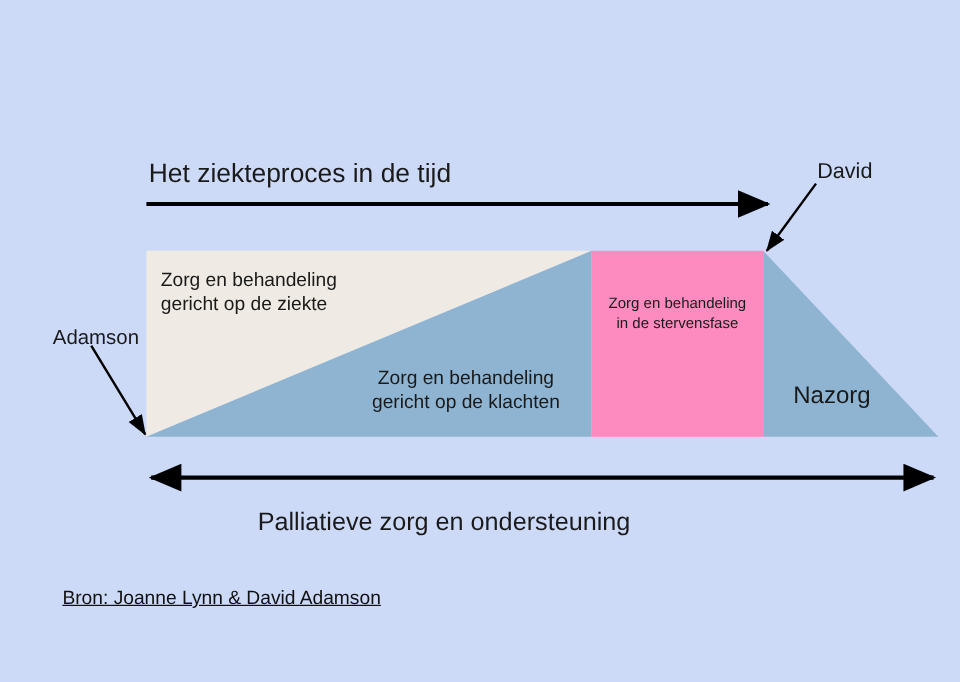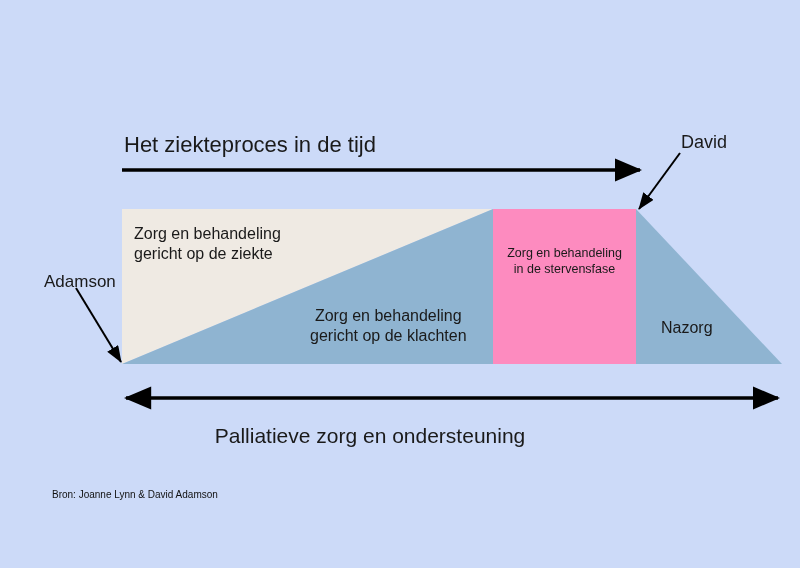--- a/index.html
+++ b/index.html
@@ -62,34 +62,35 @@
   #label-terminal {
     left: 451px;
     top: 245px;
     width: 143px;
     font-size: 12.5px;
     text-align: center;
   }
   #label-aftercare {
     left: 619px;
     top: 318px;
-    font-size: 16px;
+    font-size: 20px;
   }
   #label-palliative {
     left: 0px;
     top: 423px;
     width: 656px;
     text-align: center;
     font-size: 21px;
   }
   #label-source {
     left: 10px;
     top: 489px;
-    font-size: 10px;
+    font-size: 16px;
     color: #111;
+    text-decoration: underline;
   }
 </style>
 </head>
 <body>
 
 <div id="stage">
 
   <svg id="diagram-svg" viewBox="0 0 800 568">
     <defs>
       <marker id="arrow-end" markerWidth="9" markerHeight="9" refX="7.4" refY="3.4" orient="auto">

